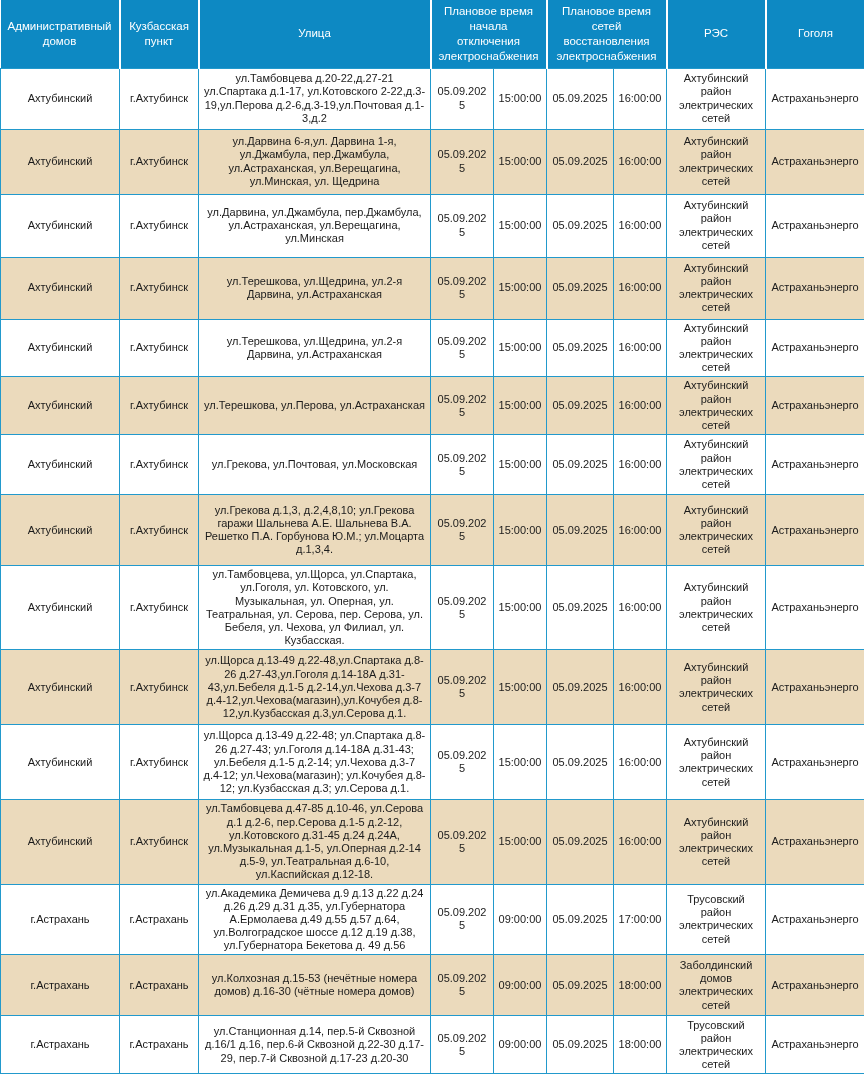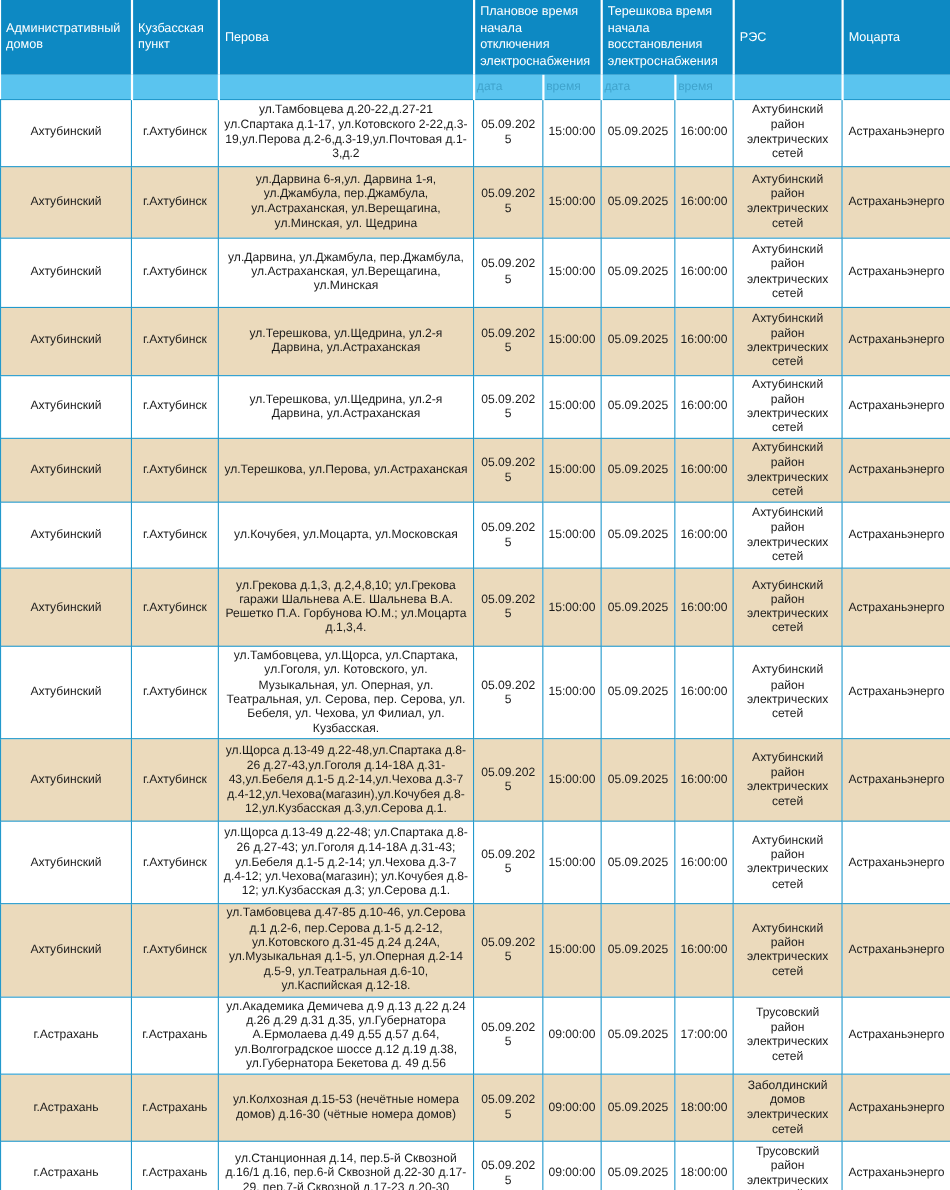--- a/index.html
+++ b/index.html
@@ -27,21 +27,21 @@
   thead tr.group-row{height:68px;}
   thead tr.sub-row{height:22px;}
   thead th{
     background:var(--header-bg);
     color:var(--header-text);
     font-weight:400;
     font-size:11.5px;
     line-height:1.3;
     padding:2px 5px;
     border-right:2px solid #ffffff;
-    text-align:left;
+    text-align:center;
     vertical-align:middle;
   }
   thead th:last-child{border-right:none;}
   thead tr.sub-row th{
     background:var(--subheader-bg);
     color:var(--subheader-text);
     font-size:11px;
     padding:1px 2px;
   }
   tbody td{
@@ -70,36 +70,25 @@
     <col style="width:53px">
     <col style="width:67px">
     <col style="width:53px">
     <col style="width:99px">
     <col style="width:99px">
   </colgroup>
   <thead>
     <tr class="group-row">
       <th>Административный домов</th>
       <th>Кузбасская пункт</th>
-      <th>Перова</th>
+      <th>Улица</th>
       <th colspan="2">Плановое время начала отключения электроснабжения</th>
-      <th colspan="2">Терешкова время начала восстановления электроснабжения</th>
+      <th colspan="2">Плановое время сетей восстановления электроснабжения</th>
       <th>РЭС</th>
-      <th>Моцарта</th>
-    </tr>
-    <tr class="sub-row">
-      <th></th>
-      <th></th>
-      <th></th>
-      <th>дата</th>
-      <th>время</th>
-      <th>дата</th>
-      <th>время</th>
-      <th></th>
-      <th></th>
+      <th>Гоголя</th>
     </tr>
   </thead>
   <tbody>
       <tr style="height: 61px;">
     <td>Ахтубинский</td>
     <td>г.Ахтубинск</td>
     <td>ул.Тамбовцева д.20-22,д.27-21 ул.Спартака д.1-17, ул.Котовского 2-22,д.3-19,ул.Перова д.2-6,д.3-19,ул.Почтовая д.1-3,д.2</td>
     <td>05.09.2025</td>
     <td>15:00:00</td>
     <td>05.09.2025</td>
@@ -158,21 +147,21 @@
     <td>05.09.2025</td>
     <td>15:00:00</td>
     <td>05.09.2025</td>
     <td>16:00:00</td>
     <td>Ахтубинский район электрических сетей</td>
     <td>Астраханьэнерго</td>
   </tr>
       <tr style="height: 60px;">
     <td>Ахтубинский</td>
     <td>г.Ахтубинск</td>
-    <td>ул.Кочубея, ул.Моцарта, ул.Московская</td>
+    <td>ул.Грекова, ул.Почтовая, ул.Московская</td>
     <td>05.09.2025</td>
     <td>15:00:00</td>
     <td>05.09.2025</td>
     <td>16:00:00</td>
     <td>Ахтубинский район электрических сетей</td>
     <td>Астраханьэнерго</td>
   </tr>
       <tr style="height: 71px;">
     <td>Ахтубинский</td>
     <td>г.Ахтубинск</td>

